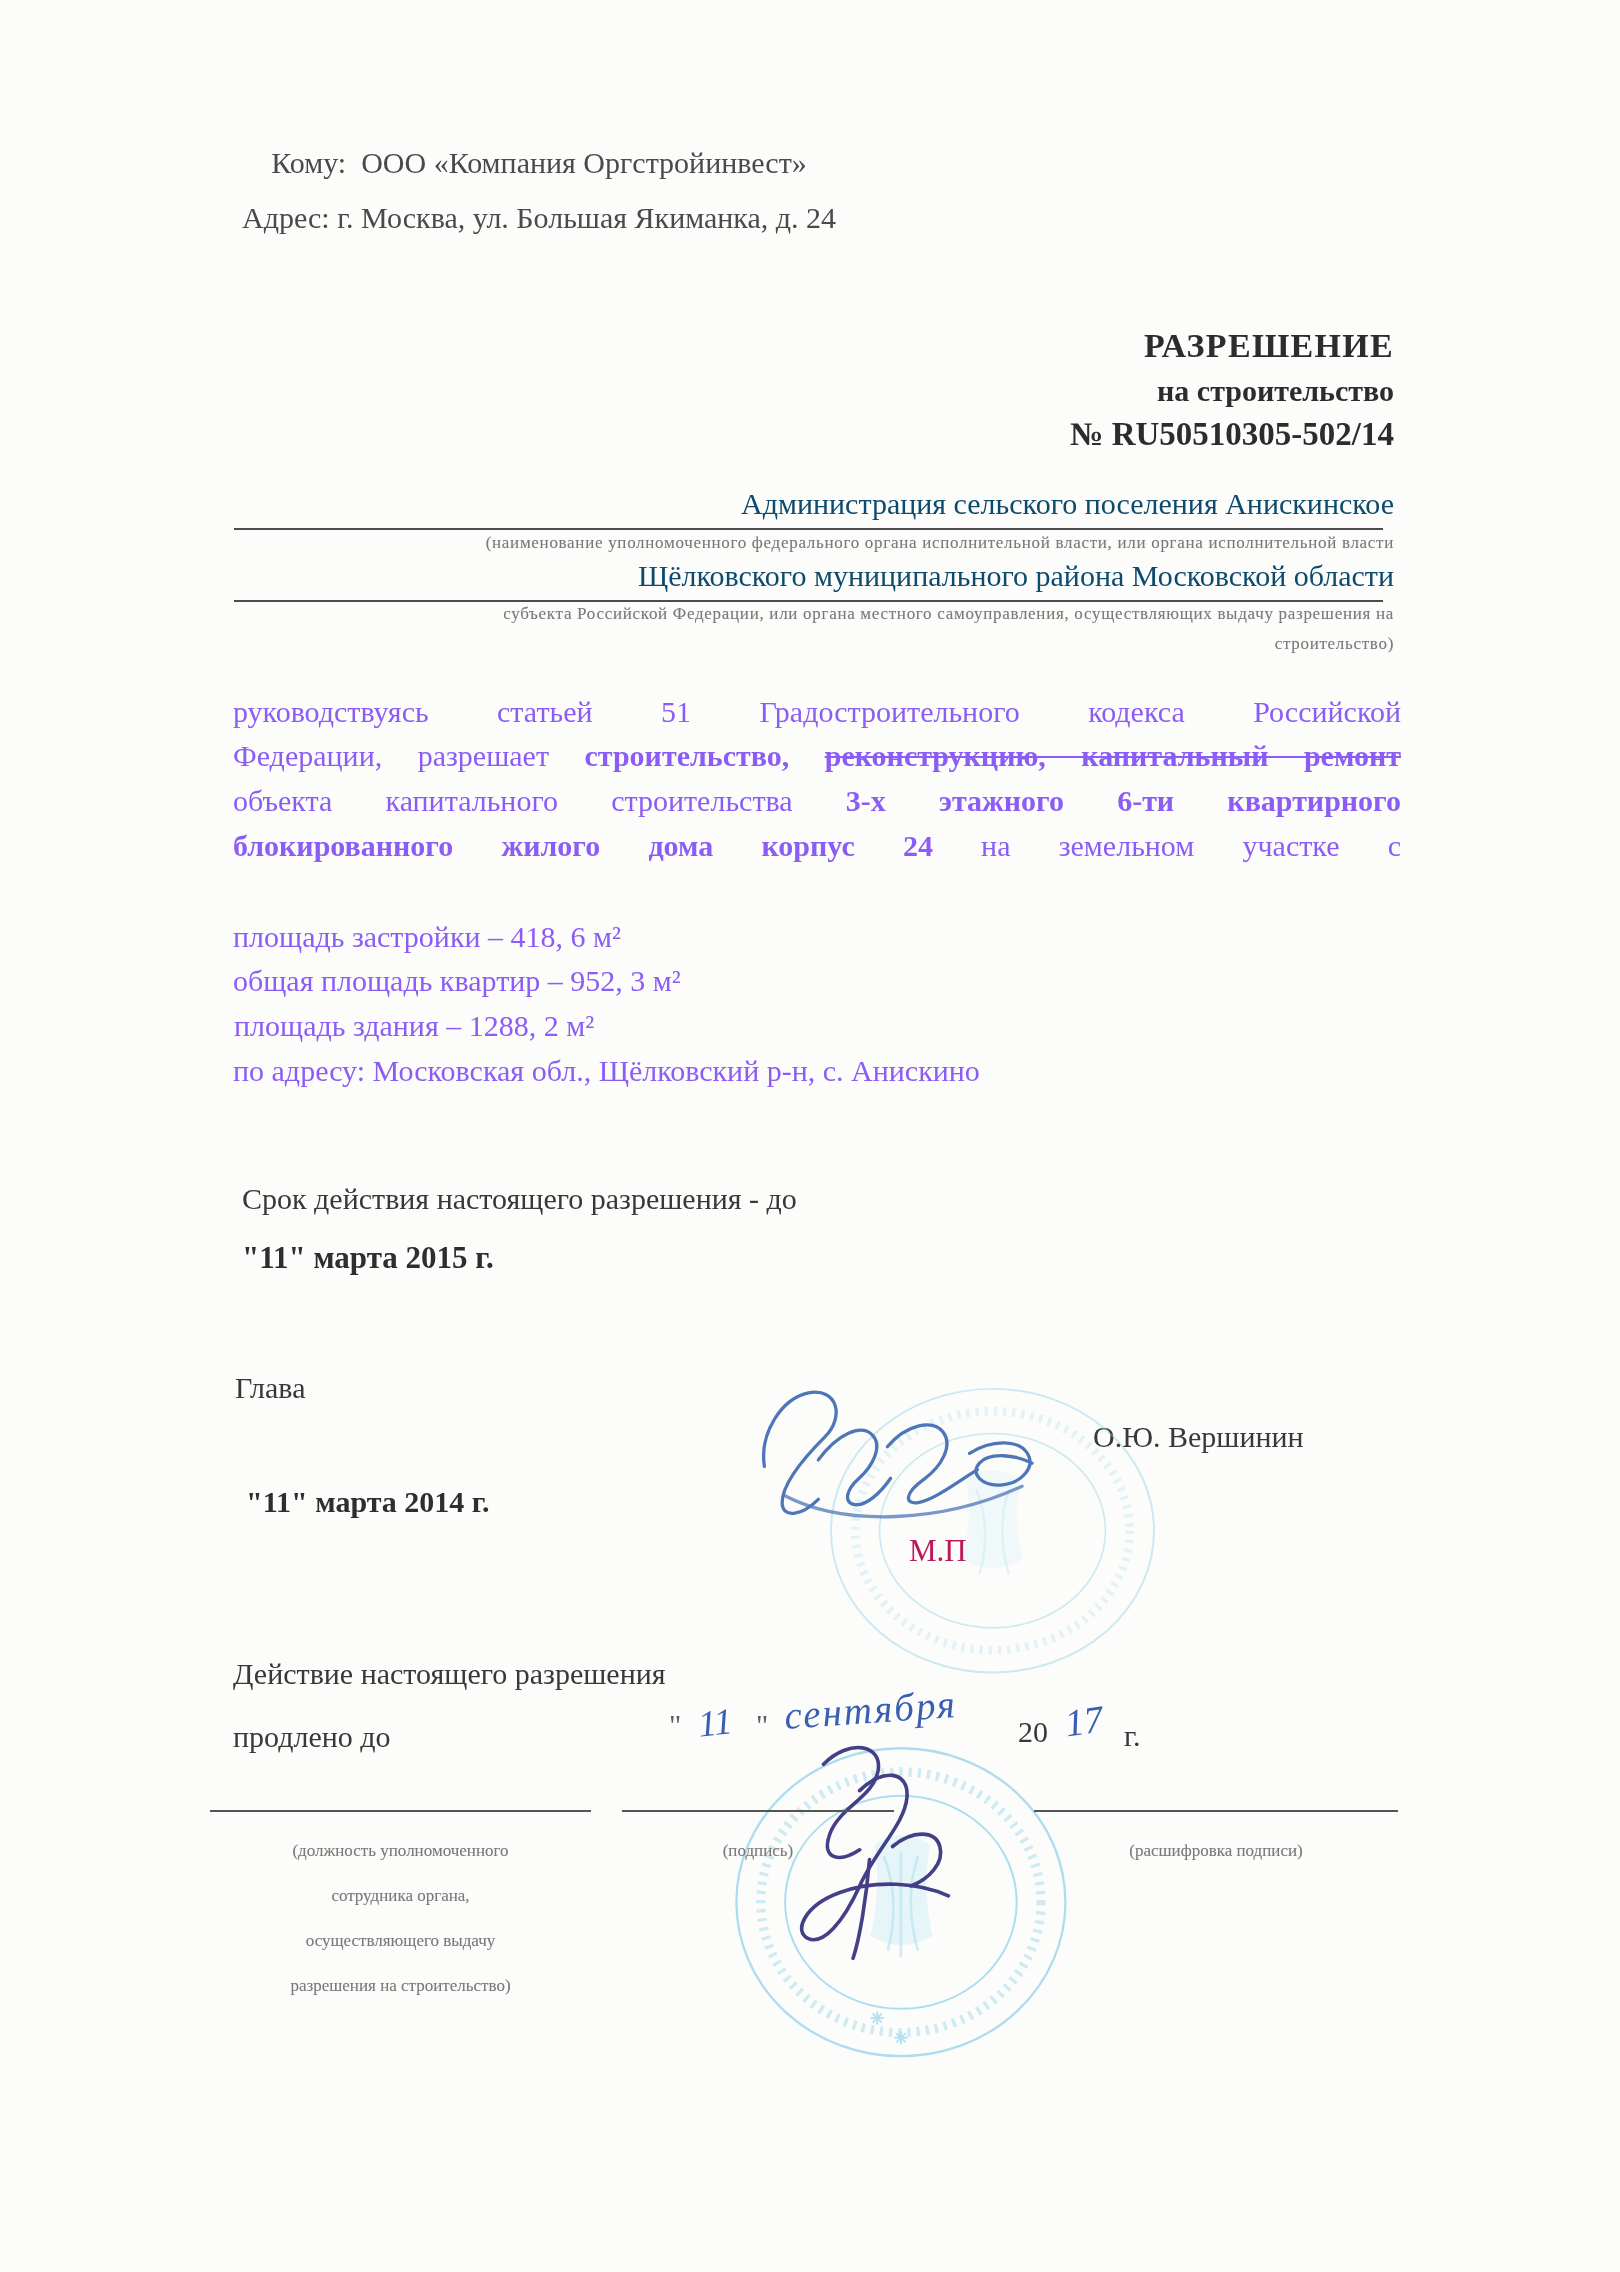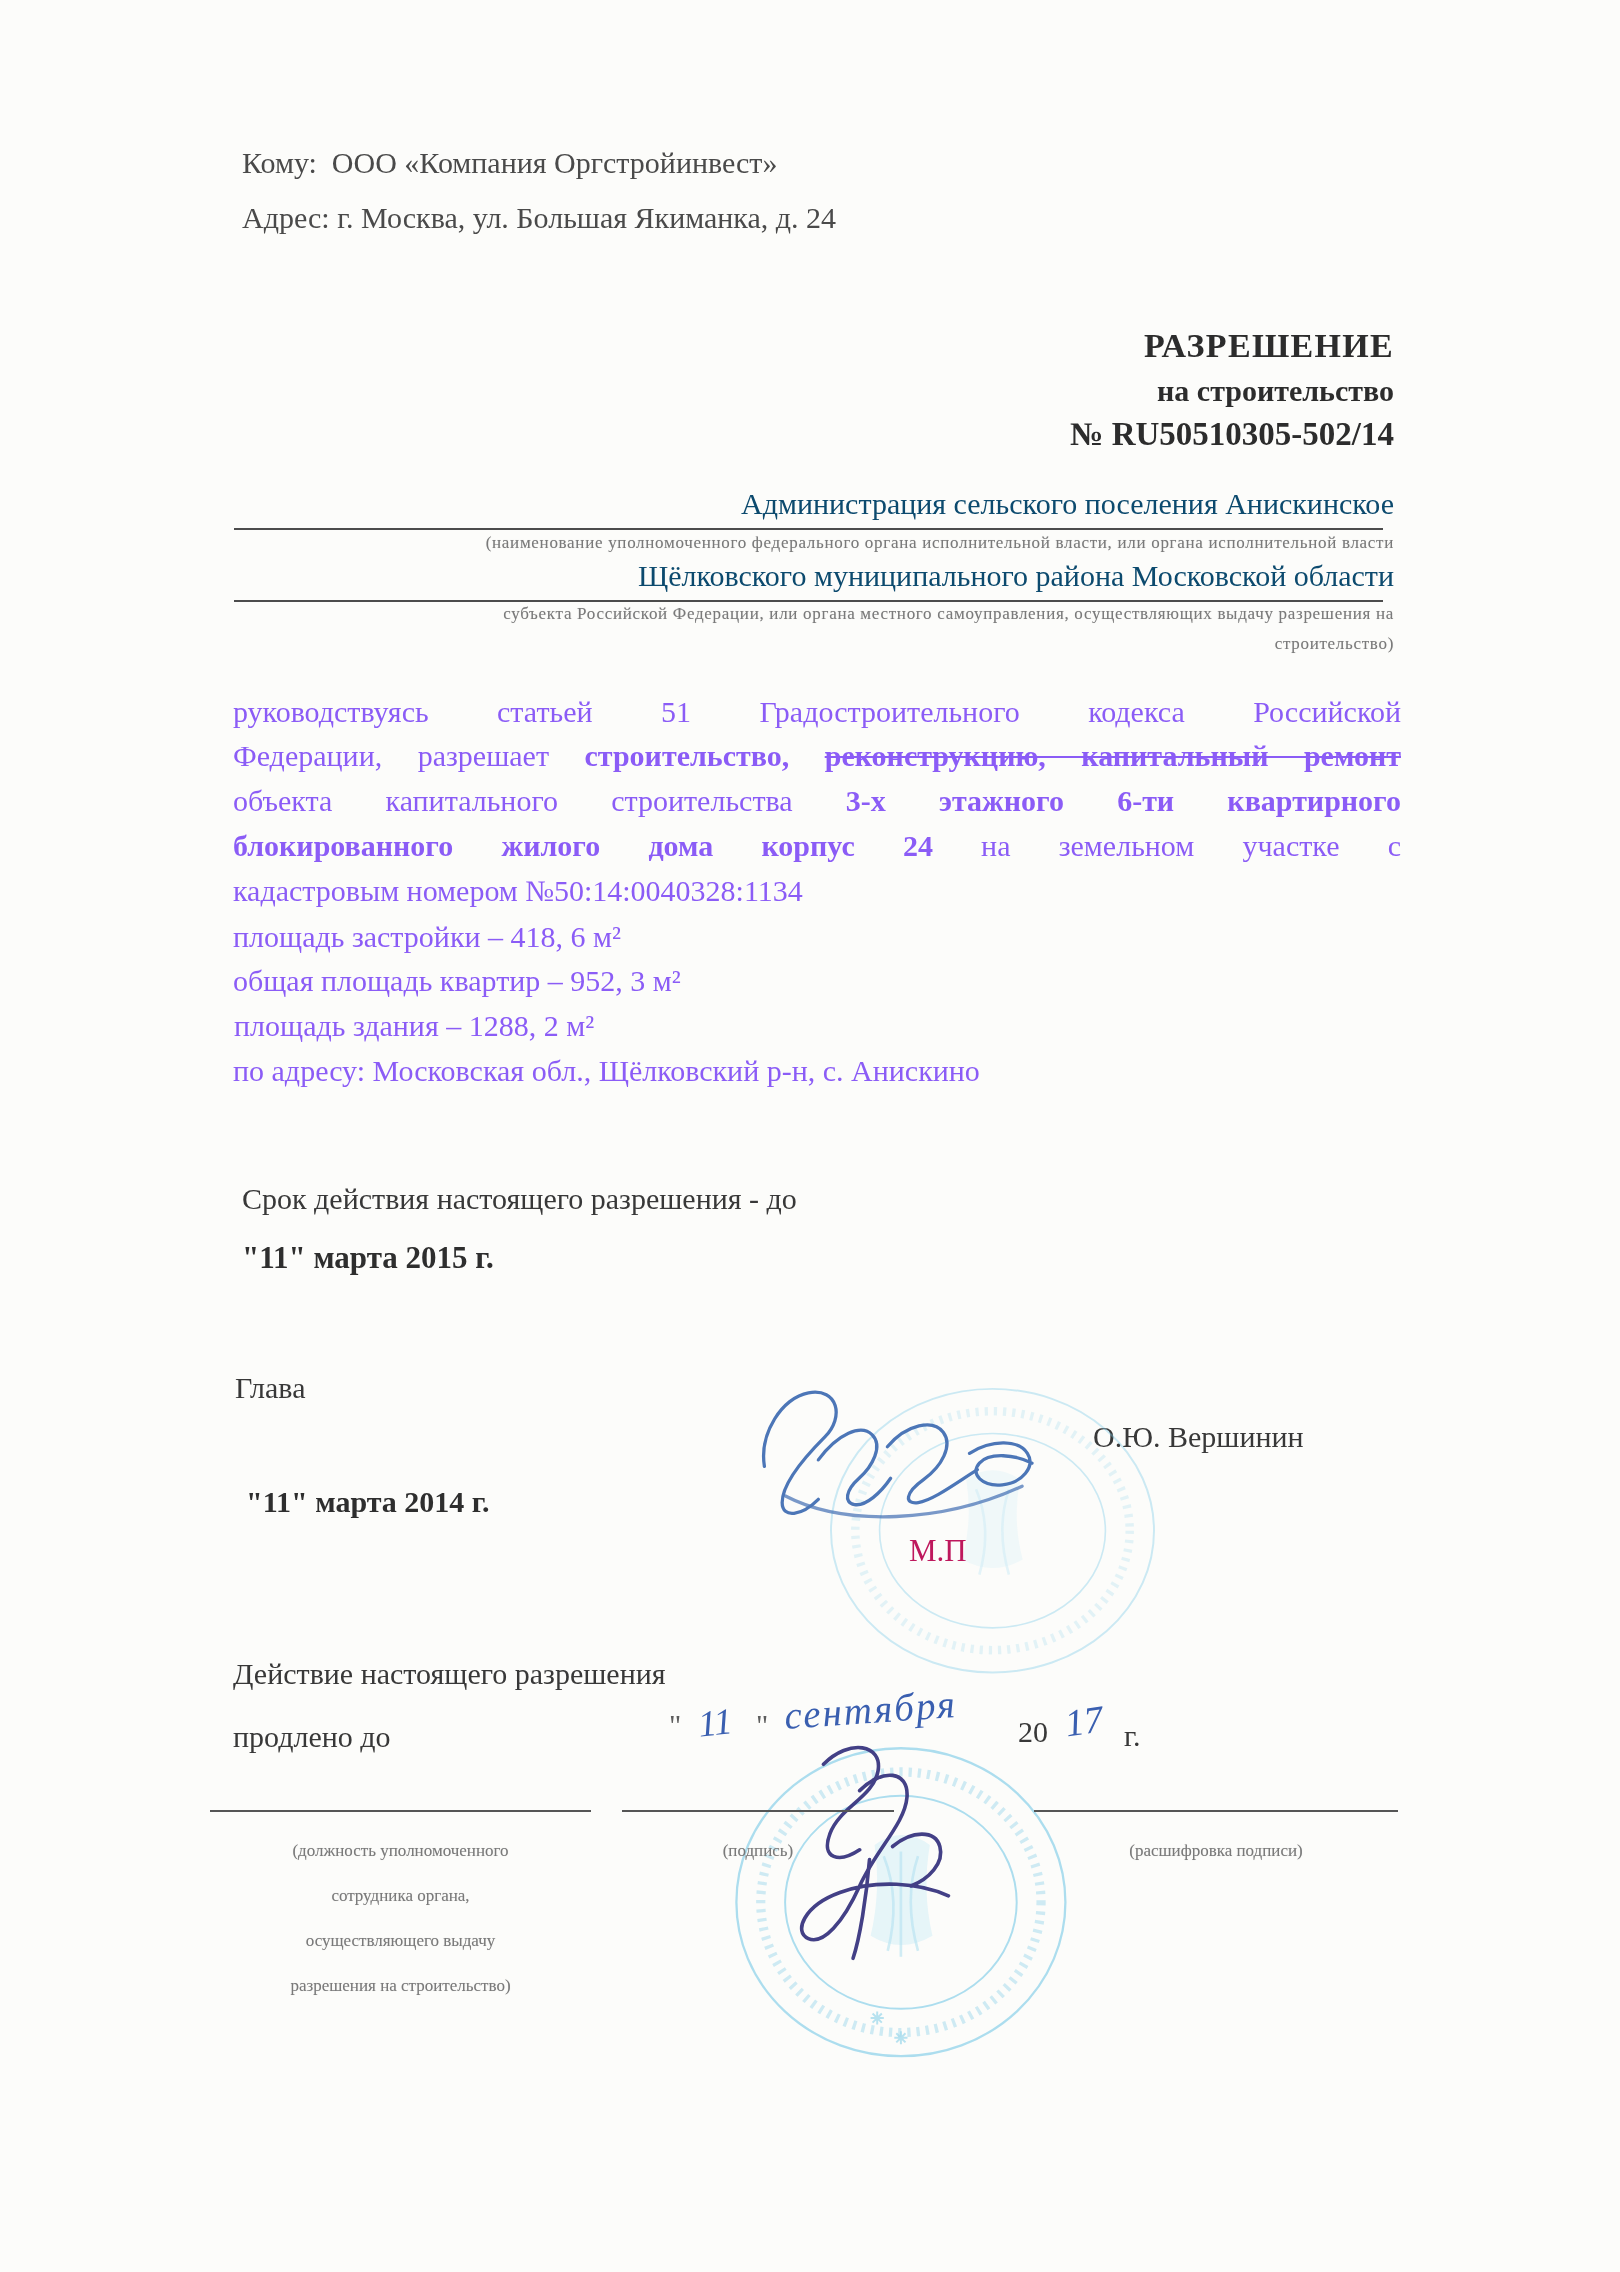--- a/index.html
+++ b/index.html
@@ -1,19 +1,19 @@
 <!DOCTYPE html>
 <html style="font-size:10.5px"><head>
 <meta charset="utf-8">
 <style>
   html,body{margin:0;padding:0;background:#e9e9e6;}
   .page{position:relative;width:1620px;height:2273px;background:#fcfcfa;overflow:hidden;
         font-family:"Liberation Serif",serif;color:#383838;}
   .abs{position:absolute;}
-  .pre{white-space:pre-wrap;}
+  .pre{white-space:pre-wrap;text-align:center;}
   .center{text-align:right;}
   .b{font-weight:bold;}
   .strike{text-decoration:line-through;text-decoration-thickness:2px;}
   .just{text-align:justify;text-align-last:justify;}
   .recip{font-size:30px;line-height:55px;color:#4a4a4a;}
   .title-1{font-size:34px;font-weight:bold;letter-spacing:1.3px;color:#2c2c2c;}
   .title-2{font-size:30px;font-weight:bold;margin-top:9.2px;color:#2c2c2c;}
   .title-3{font-size:33px;font-weight:bold;margin-top:8px;color:#2c2c2c;}
   .auth-line{font-size:30px;color:#0c4a6e;}
   .rule{border-top:2px solid #4c4c4c;height:0;}
@@ -55,21 +55,20 @@
   <div class="abs center cap" style="left:226px;top:634px;width:1168px;">строительство)</div>
 
   <div class="abs body-line just" style="left:233px;top:692px;"><span>руководствуясь статьей 51 Градостроительного кодекса Российской</span></div>
 
   <div class="abs body-line just" style="left:233px;top:736px;"><span>Федерации, разрешает </span><span class="b">строительство, </span><span class="b strike">реконструкцию, капитальный ремонт</span></div>
 
   <div class="abs body-line just" style="left:233px;top:781px;"><span>объекта капитального строительства </span><span class="b">3-х этажного 6-ти квартирного</span></div>
 
   <div class="abs body-line just" style="left:233px;top:826px;"><span class="b">блокированного жилого дома корпус 24</span><span> на земельном участке с</span></div>
 
-  <div class="abs body-line" style="left:233px;top:871px;">кадастровым номером №50:14:0040328:1134</div>
   <div class="abs body-line" style="left:233px;top:917px;">площадь застройки – 418, 6 м²</div>
   <div class="abs body-line" style="left:233px;top:961px;">общая площадь квартир – 952, 3 м²</div>
   <div class="abs body-line" style="left:234px;top:1006px;">площадь здания – 1288, 2 м²</div>
   <div class="abs body-line" style="left:233px;top:1051px;">по адресу: Московская обл., Щёлковский р-н, с. Анискино</div>
 
   <div class="abs plain" style="left:242px;top:1182px;">Срок действия настоящего разрешения - до</div>
   <div class="abs bold-date pre" style="left:242px;top:1240px;">"11" марта 2015 г.</div>
 
   <div class="abs plain" style="left:235px;top:1371px;">Глава</div>
   <div class="abs plain" style="left:1093px;top:1420px;">О.Ю. Вершинин</div>

